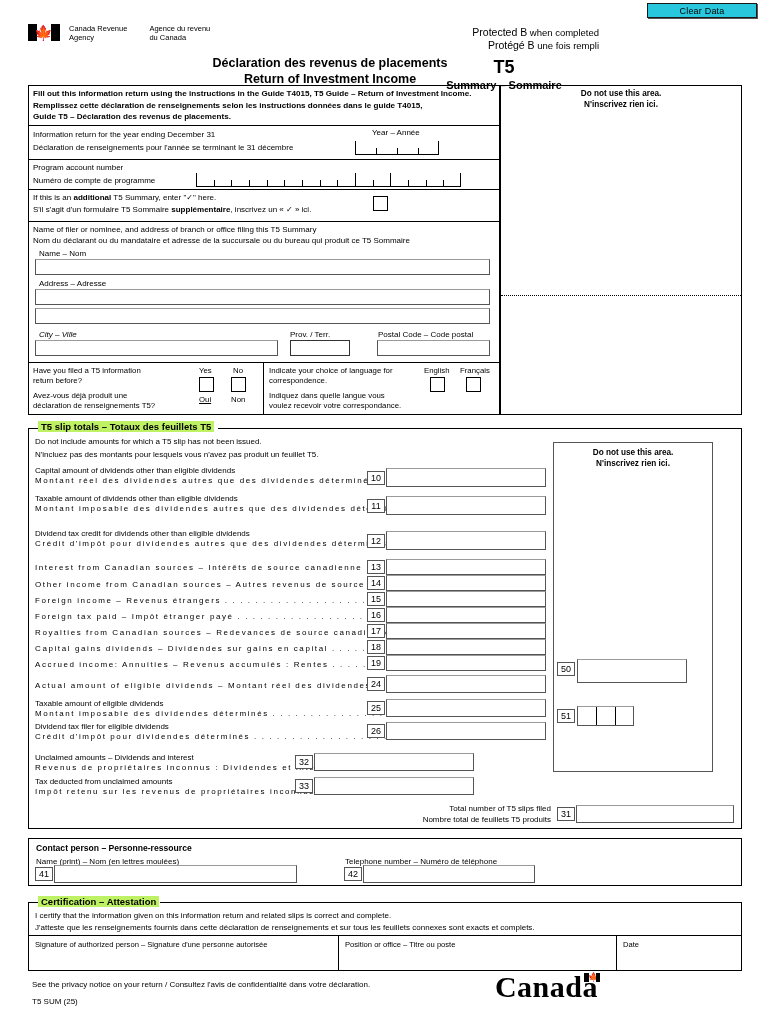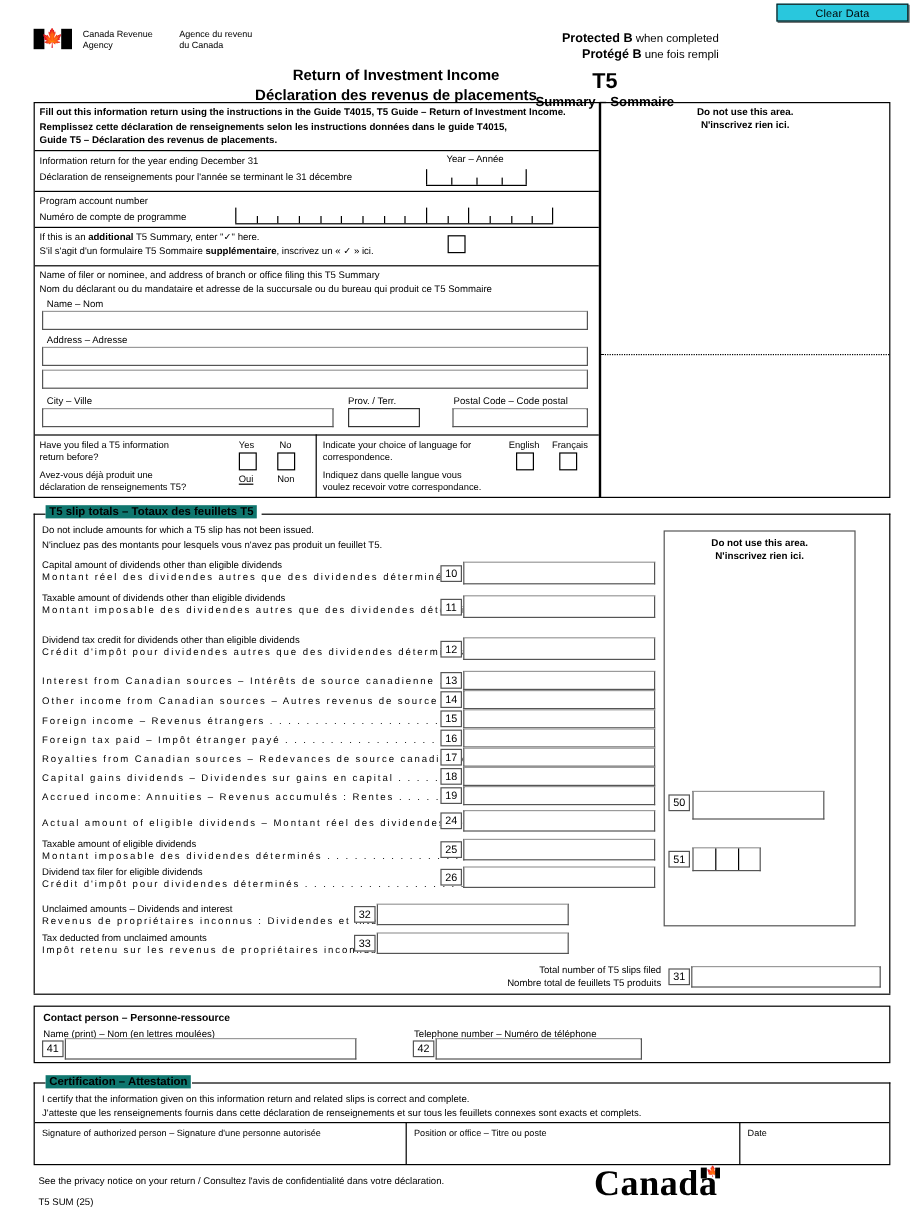--- a/index.html
+++ b/index.html
@@ -41,21 +41,21 @@
     font-size: 15px; line-height: 1; color: #000;
   }
   #cra-logo .txt { font-size: 7.5px; line-height: 9px; margin-left: 9px; white-space: nowrap; }
   #cra-logo .txt2 { font-size: 7.5px; line-height: 9px; margin-left: 22px; white-space: nowrap; }
 
   
   #protected-block {
     position: absolute; right: 13px; top: 26px; text-align: right;
     font-size: 9.5px; line-height: 12px;
   }
-  #protected-block .pb { font-weight: bold; font-size: 10.5px; }
+  #protected-block .pb { font-weight: normal; font-size: 10.5px; }
   #protected-block .pbn { font-weight: normal; font-size: 9.5px; }
 
   
   #form-title {
     position: absolute; left: 150px; top: 55px; width: 360px;
     text-align: center; font-weight: bold; font-size: 12.5px; line-height: 16px;
   }
   #t5-block {
     position: absolute; right: 13px; top: 56px; width: 190px; text-align: center;
   }
@@ -88,21 +88,21 @@
 
   
   .numbox {
     position: absolute; border: 1px solid #555; background: #fff;
     font-size: 9px; display: flex; align-items: center; justify-content: center;
     height: 14px; width: 18px;
   }
 
   
   .legend-line-l { position: absolute; border-top: 1px solid #000; }
-  .legend-text { position: absolute; font-weight: bold; font-size: 9.5px; background: #0f766e; padding: 0 3px; }
+  .legend-text { position: absolute; font-weight: bold; font-size: 9.5px; background: #bef264; padding: 0 3px; }
 
   
   .leader { letter-spacing: 1.6px; }
 
   
   #canada-wordmark {
     position: absolute; right: 14px; bottom: 22px;
     font-family: "Liberation Serif", serif;
     font-size: 30px; font-weight: bold; letter-spacing: .5px;
     line-height: 30px;
@@ -138,22 +138,22 @@
       <span>du Canada</span>
     </span>
   </div>
 
   <div id="protected-block">
     <div><span class="pb">Protected B</span><span class="pbn"> when completed</span></div>
     <div><span class="pb">Protégé B</span><span class="pbn"> une fois rempli</span></div>
   </div>
 
   <div id="form-title">
+    <div>Déclaration des revenus de placements</div>
     <div>Return of Investment Income</div>
-    <div>Déclaration des revenus de placements</div>
   </div>
   <div id="t5-block">
     <div class="t5">T5</div>
     <div class="sub">Summary – Sommaire</div>
   </div>
 
   <div class="frame" style="left:28px; top:85px; width:472px; height:330px;"></div>
 
   <div class="frame" style="left:500px; top:85px; width:242px; height:330px;"></div>
   <div class="hline" style="left:501px; top:295px; width:240px; border-top:1px dotted #000;"></div>
@@ -221,21 +221,21 @@
   <div class="txt" style="left:33px; top:225px;">Name of filer or nominee, and address of branch or office filing this T5 Summary</div>
   <div class="txt" style="left:33px; top:236px;">Nom du déclarant ou du mandataire et adresse de la succursale ou du bureau qui produit ce T5 Sommaire</div>
 
   <div class="txt" style="left:39px; top:249px;">Name – Nom</div>
   <div class="fld" style="left:35px; top:259px; width:455px; height:16px;"></div>
 
   <div class="txt" style="left:39px; top:279px;">Address – Adresse</div>
   <div class="fld" style="left:35px; top:289px; width:455px; height:16px;"></div>
   <div class="fld" style="left:35px; top:308px; width:455px; height:16px;"></div>
 
-  <div class="txt" style="left:39px; top:330px;">City – Ville</div>
+  <div class="txt" style="left:39px; top:330px;font-style:italic;">City – Ville</div>
   <div class="fld" style="left:35px; top:340px; width:243px; height:16px;"></div>
 
   <div class="txt" style="left:290px; top:330px;">Prov. / Terr.</div>
   <div class="fld fld-strong" style="left:290px; top:340px; width:60px; height:16px;"></div>
 
   <div class="txt" style="left:378px; top:330px;">Postal Code – Code postal</div>
   <div class="fld" style="left:377px; top:340px; width:113px; height:16px;"></div>
 
   <div class="hline" style="left:29px; top:362px; width:470px;"></div>
   <div class="vline" style="left:263px; top:362px; height:53px;"></div>

